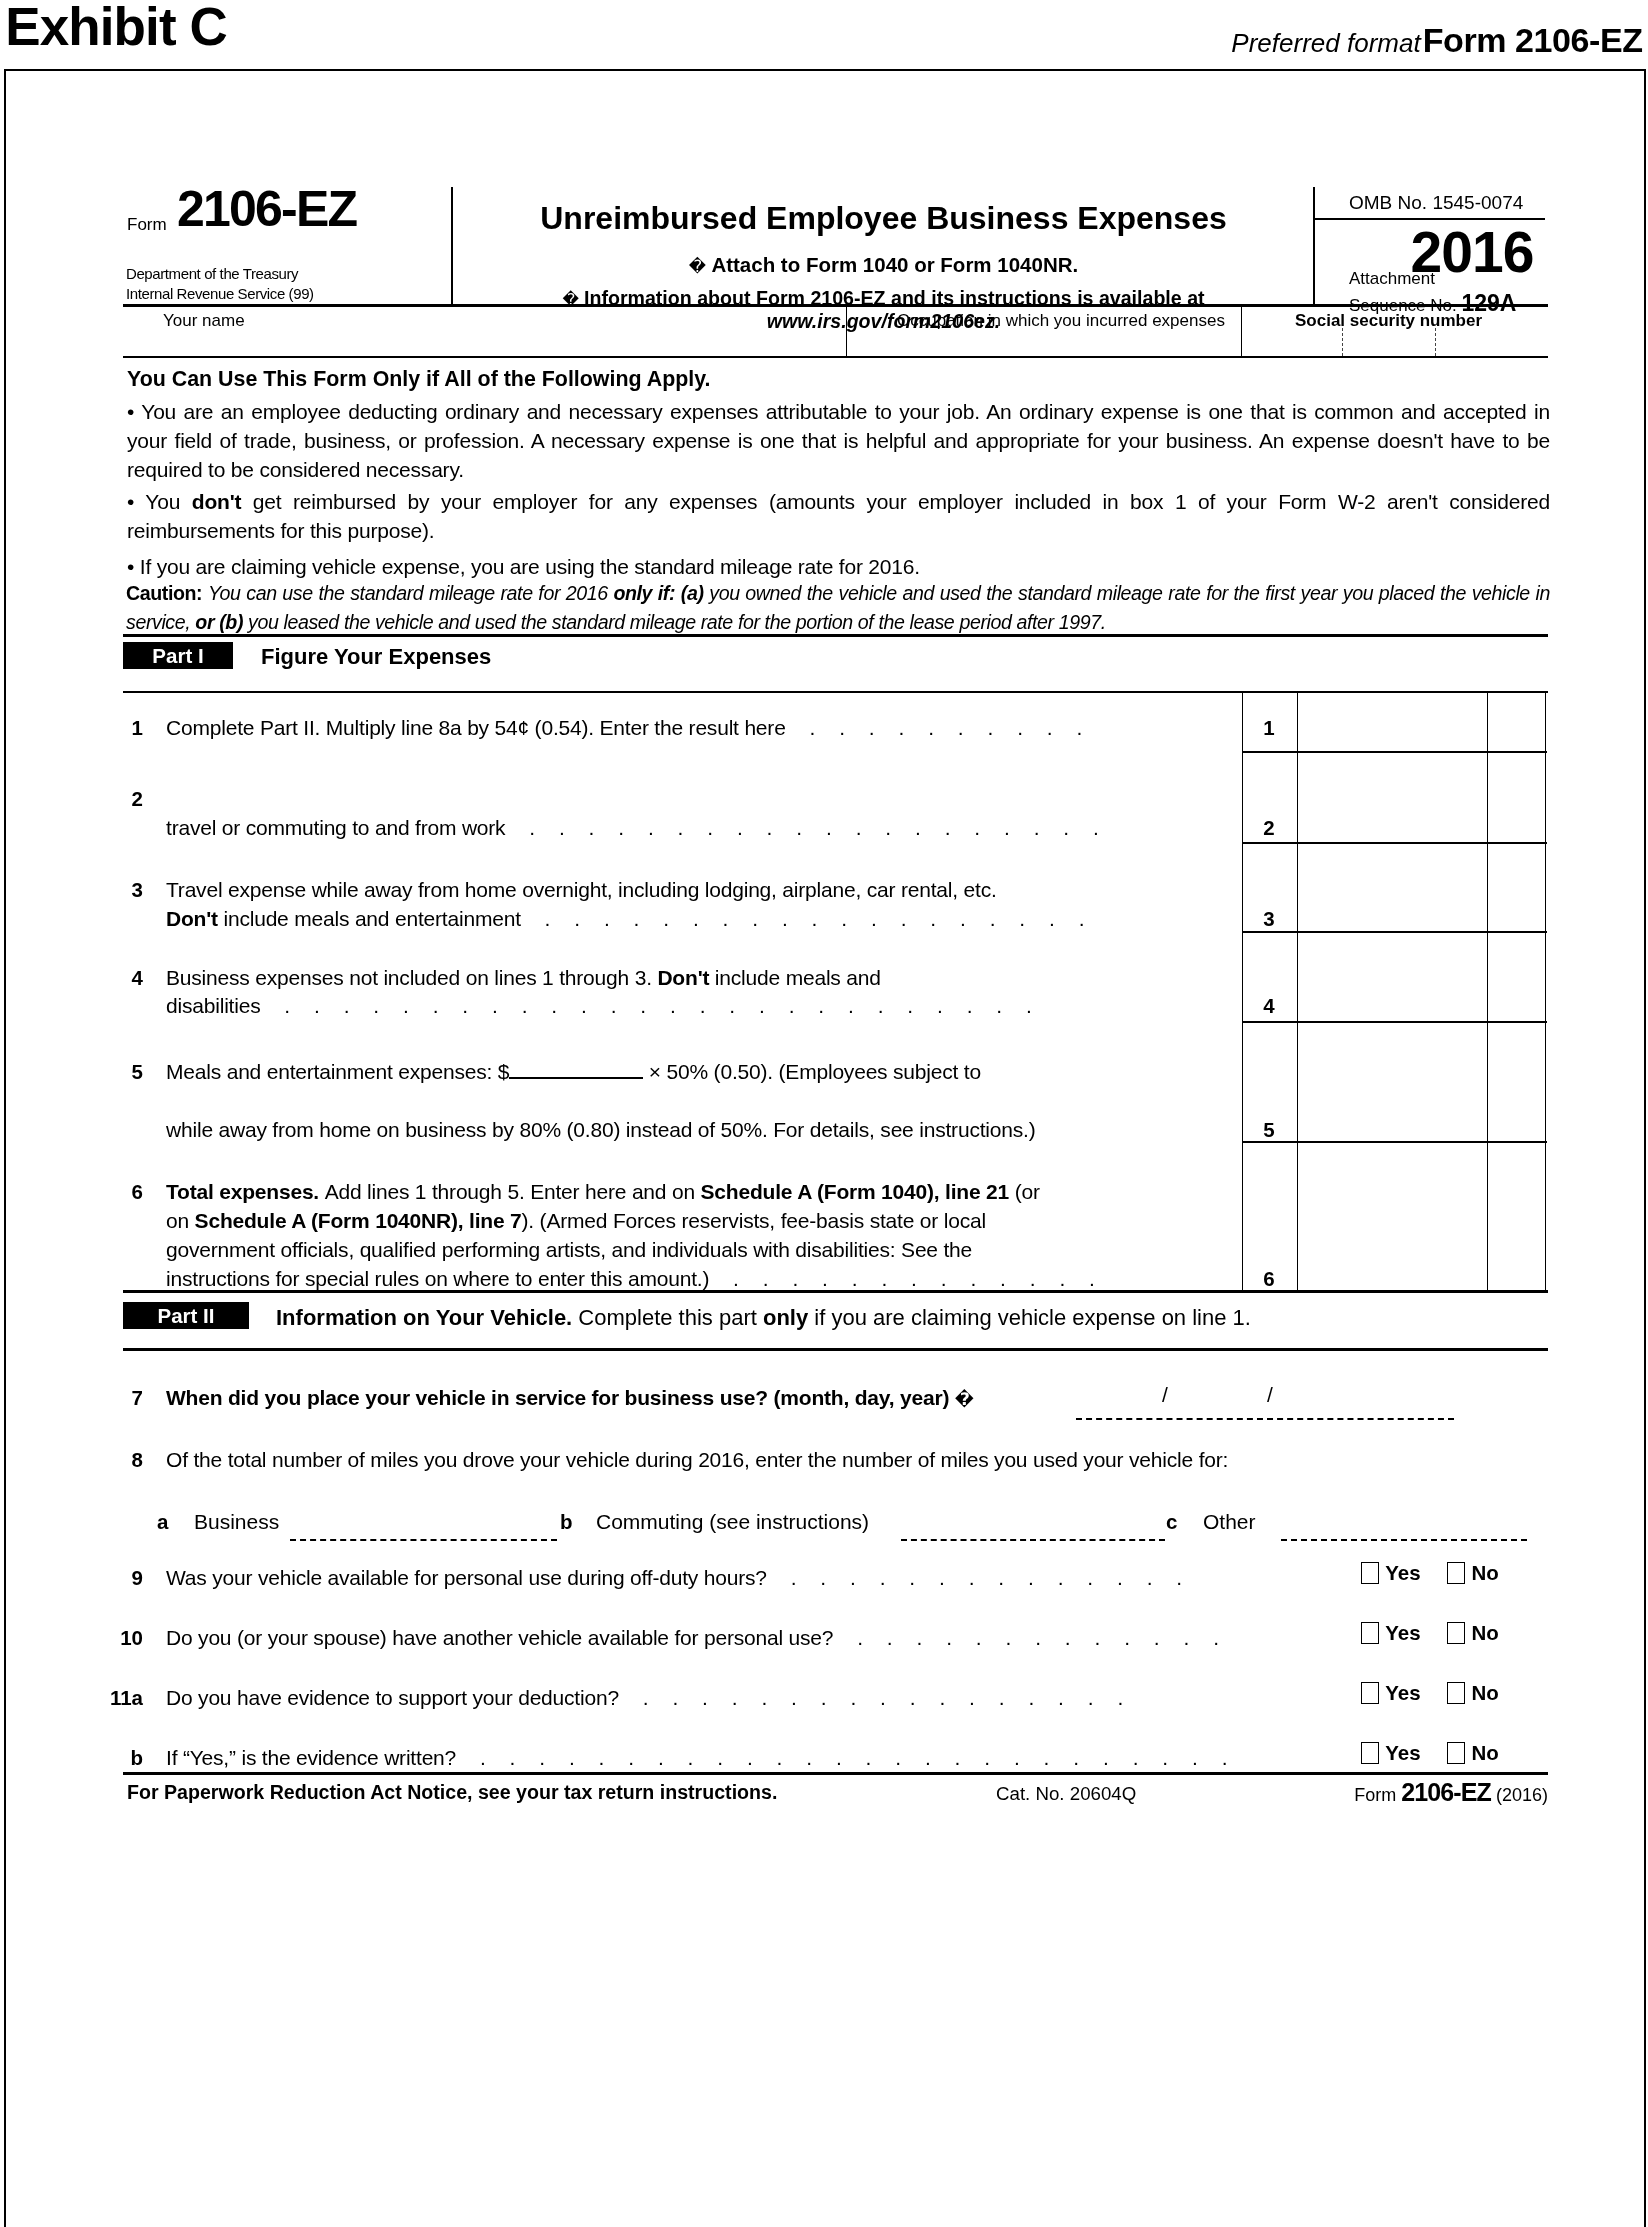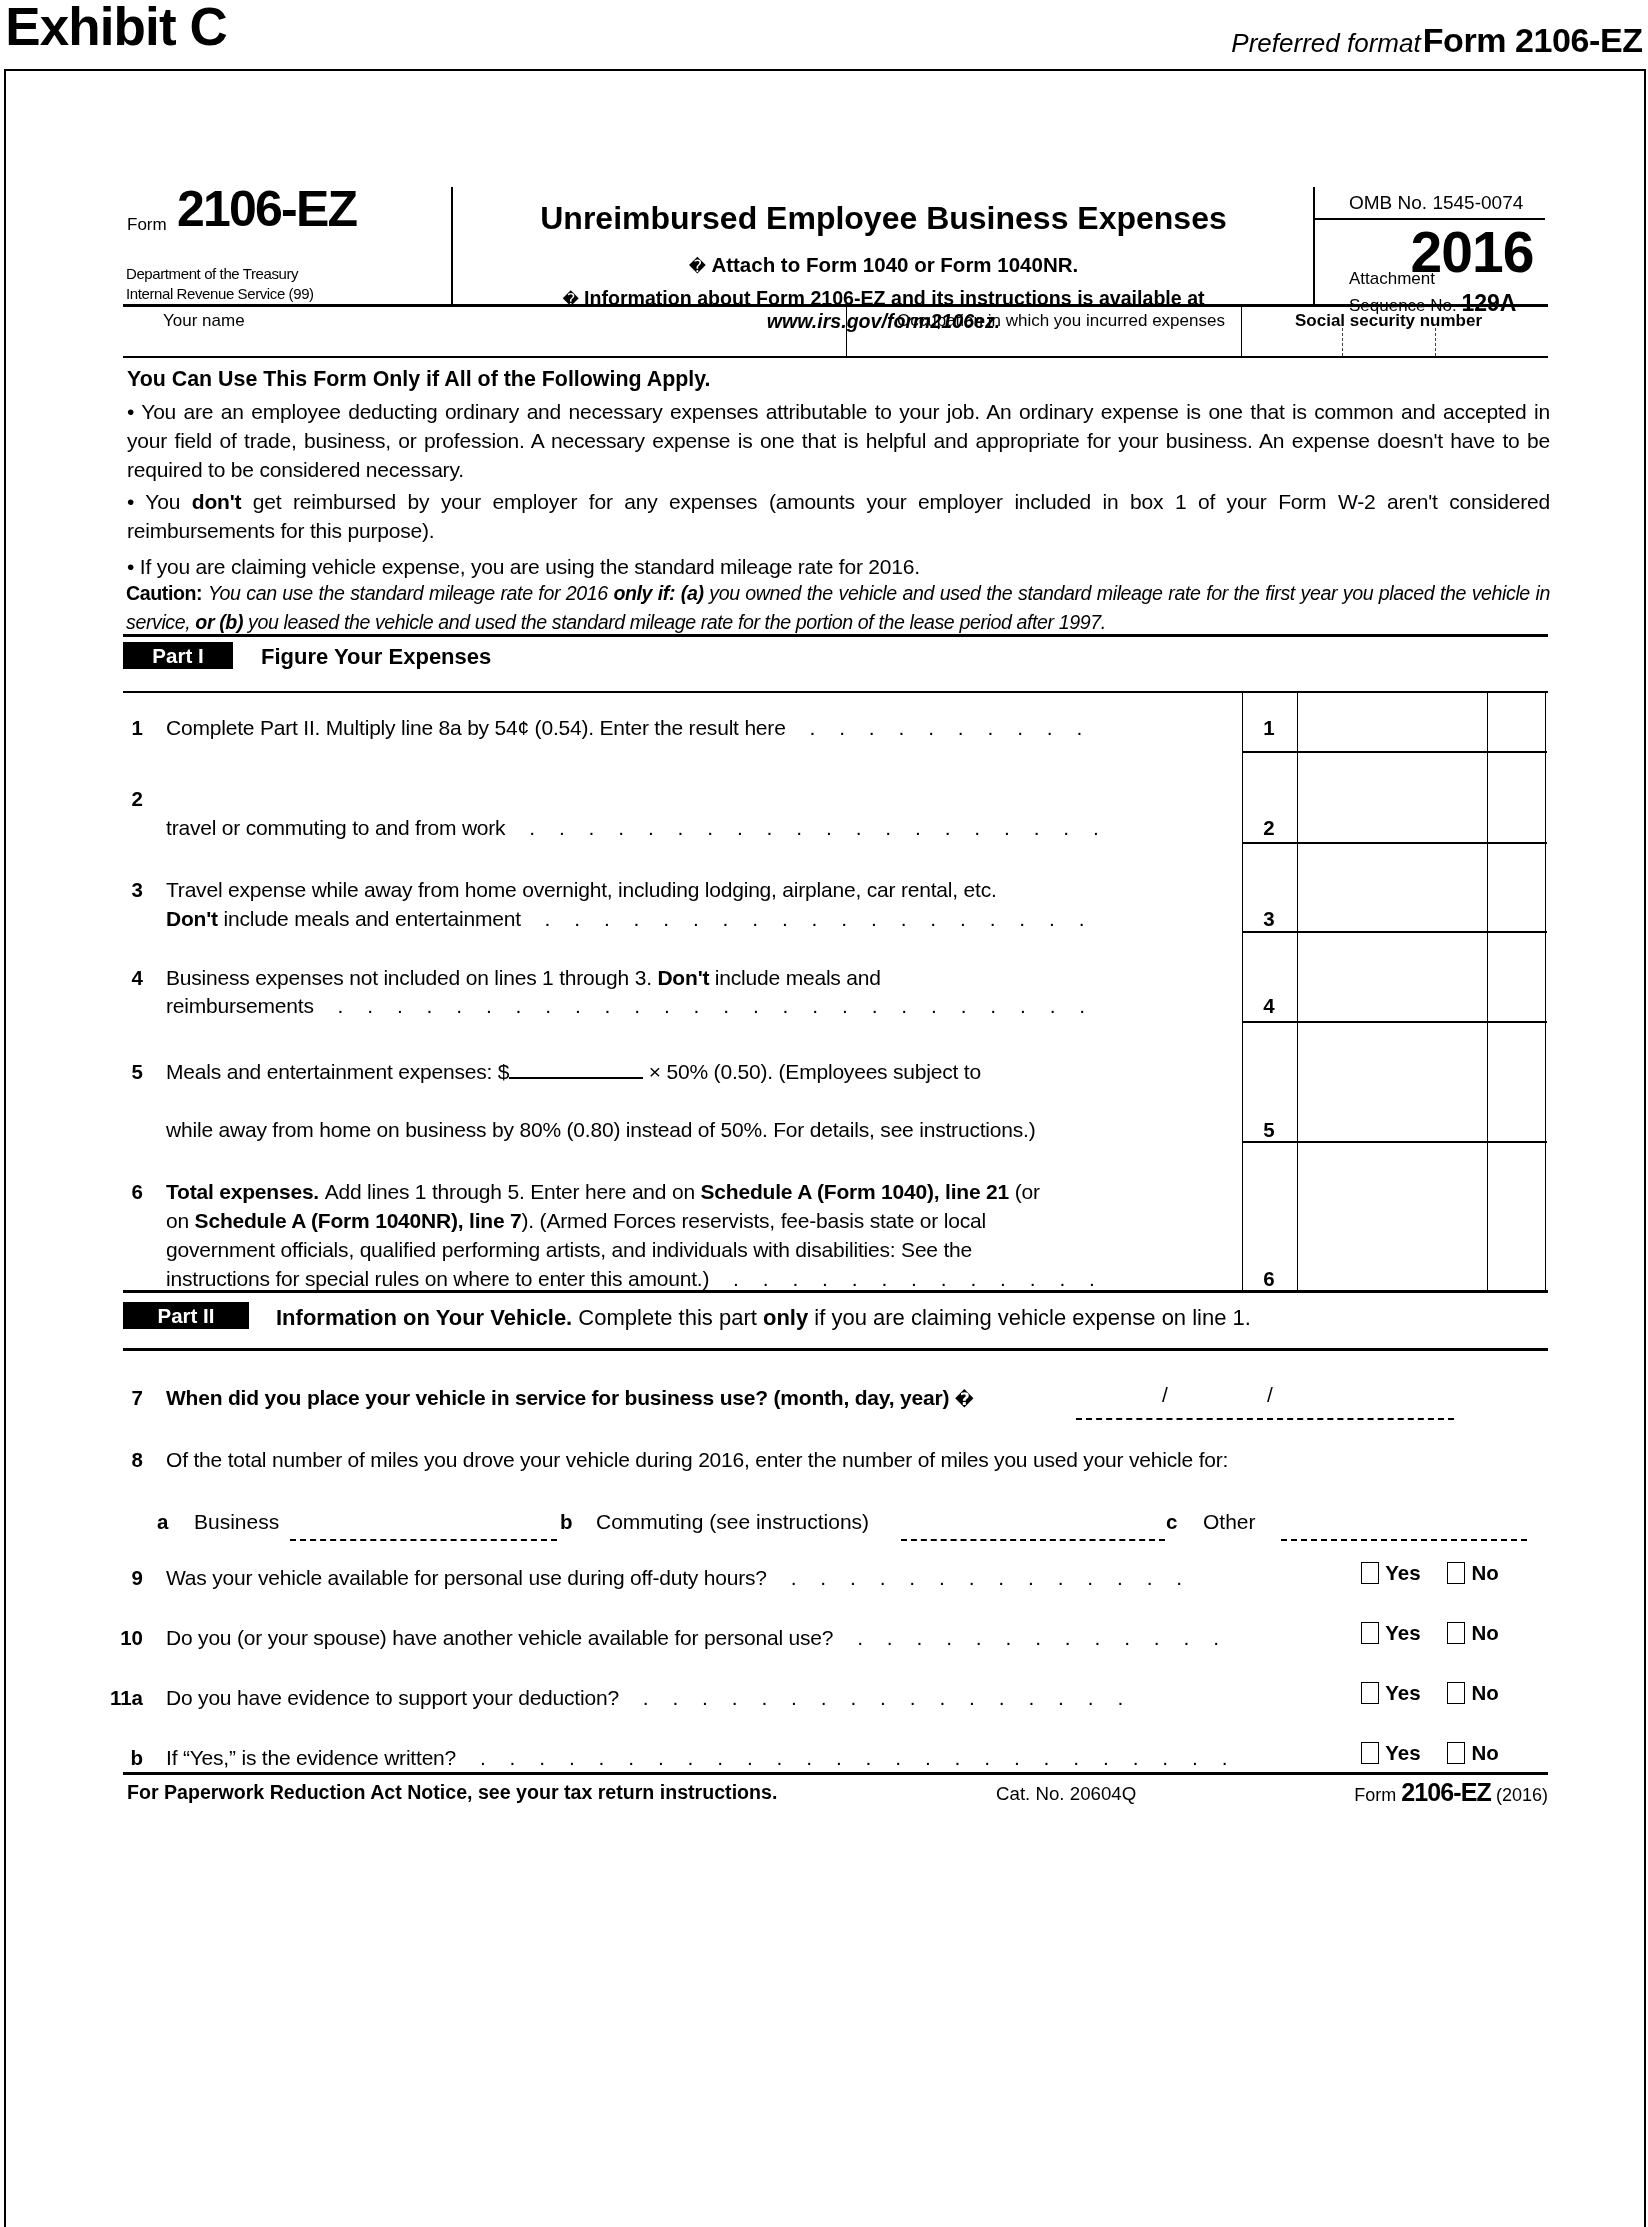--- a/index.html
+++ b/index.html
@@ -111,21 +111,21 @@
   <div class="cell" style="left:1298px;top:753px;width:188px;height:88px;"></div>
 
   <div class="lnum" style="top:877px;">3</div>
   <div class="rline" style="left:166px;top:877px;"><span>Travel expense while away from home overnight, including lodging, airplane, car rental, etc.</span></div>
   <div class="rline" style="left:166px;top:906px;"><span class="b">Don't</span><span> include meals and entertainment</span><span class="leader">  . . . . . . . . . . . . . . . . . . .</span></div>
   <div class="cnum" style="top:906px;">3</div>
   <div class="cell" style="left:1298px;top:844px;width:188px;height:86px;"></div>
 
   <div class="lnum" style="top:965px;">4</div>
   <div class="rline" style="left:166px;top:965px;"><span>Business expenses not included on lines 1 through 3. </span><span class="b">Don't</span><span> include meals and</span></div>
-  <div class="rline" style="left:166px;top:993px;"><span>reimbursements</span><span class="leader">   . . . . . . . . . . . . . . . . . . . . . . . . . .</span></div>
+  <div class="rline" style="left:166px;top:993px;"><span>disabilities</span><span class="leader">   . . . . . . . . . . . . . . . . . . . . . . . . . .</span></div>
   <div class="cnum" style="top:993px;">4</div>
   <div class="cell" style="left:1298px;top:933px;width:188px;height:87px;"></div>
 
   <div class="lnum" style="top:1059px;">5</div>
   <div class="rline" style="left:166px;top:1059px;"><span>Meals and entertainment expenses:  $</span><span class="blank" style="width: 134px;"></span><span>  ×  50% (0.50). (Employees subject to</span></div>
   <div class="rline" style="left:166px;top:1117px;"><span>while away from home on business by 80% (0.80) instead of 50%. For details, see instructions.)</span></div>
   <div class="cnum" style="top:1117px;">5</div>
   <div class="cell" style="left:1298px;top:1023px;width:188px;height:117px;"></div>
 
   <div class="lnum" style="top:1179px;">6</div>

